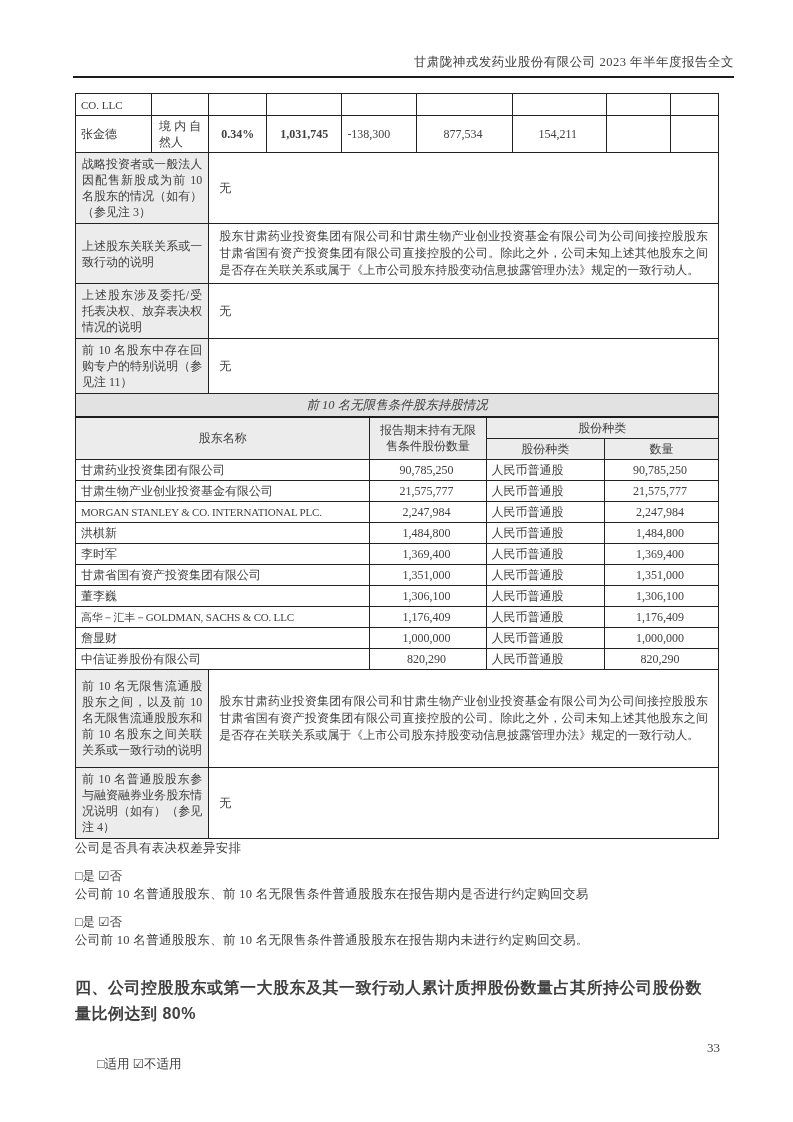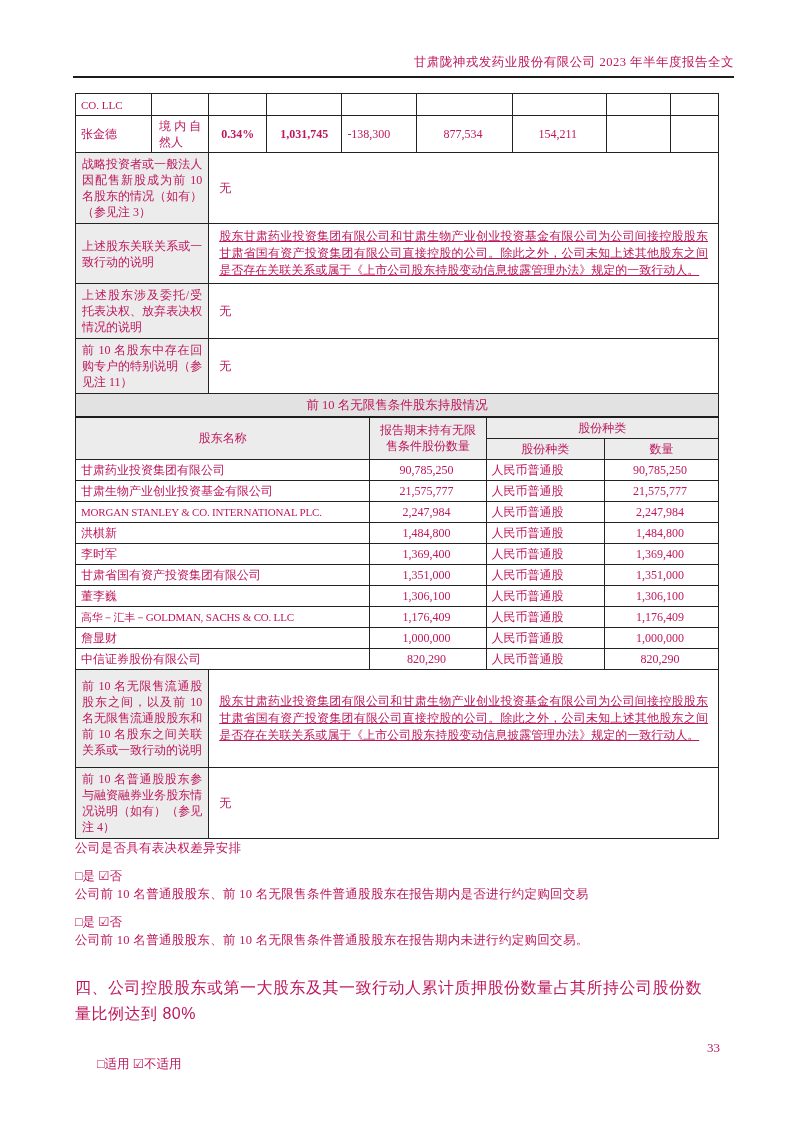--- a/index.html
+++ b/index.html
@@ -3,21 +3,21 @@
 <meta charset="utf-8">
 <style>
   * { margin:0; padding:0; box-sizing:border-box; }
   html,body { background:#888; }
   .page {
     position:relative;
     width:793px; height:1122px;
     background:#ffffff;
     margin:0 auto;
     font-family:"Liberation Serif","DejaVu Serif",serif;
-    color:#be185d;
+    color:#404040;
     overflow:hidden;
   }
   .doc-header {
     padding-top:54px;
     padding-right:59px;
     text-align:right;
     font-size:12.5px;
     letter-spacing:.5px;
   }
   .header-rule {
@@ -41,33 +41,34 @@
     text-align:justify;
     text-justify:inter-character;
     padding:3px 6px;
   }
   td.hdr { background:#ececec; text-align:center; }
   td.section-row {
     background:#e2e2e2;
     text-align:center;
     font-size:12.5px;
     border-bottom:2px solid #1c1c1c;
+    font-style:italic;
   }
   td.num { text-align:center; padding-right:8px; font-size:12px; }
   td.ctr { text-align:center;font-weight:bold; }
   td.val { padding-left:10px; }
-  td.para { padding:4px 10px; line-height:17px; text-align:justify;text-decoration:underline; }
+  td.para { padding:4px 10px; line-height:17px; text-align:justify; }
 
   .bodyline { font-size:12.5px; line-height:18px; letter-spacing:.3px; }
   .checksline { font-size:12.5px; margin-top:10px; line-height:18px; }
   .big-heading {
     margin-top:26px;
     width:634px;
     font-size:16px;
-    font-weight:normal;
+    font-weight:bold;
     line-height:26px;
     font-family:"Liberation Sans","DejaVu Sans",sans-serif;
     letter-spacing:.5px;
   }
   .applicable { margin-top:28px;padding-left:22px; }
   .page-number {
     position:absolute;
     top:1040px; right:73px;
     font-size:13px;
   }

